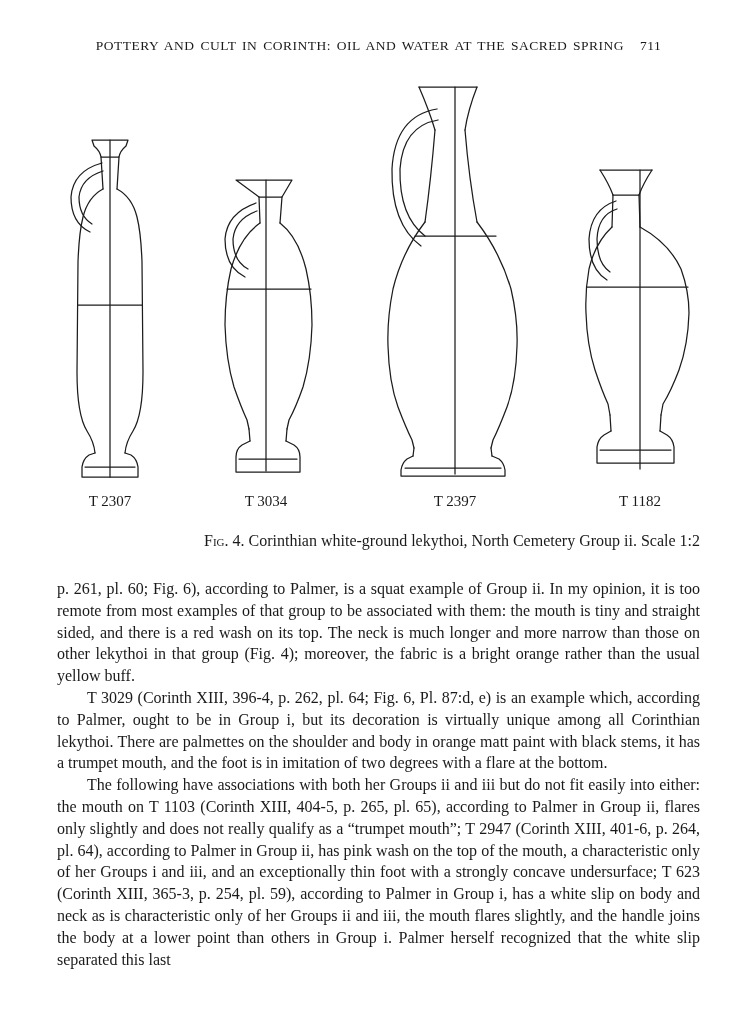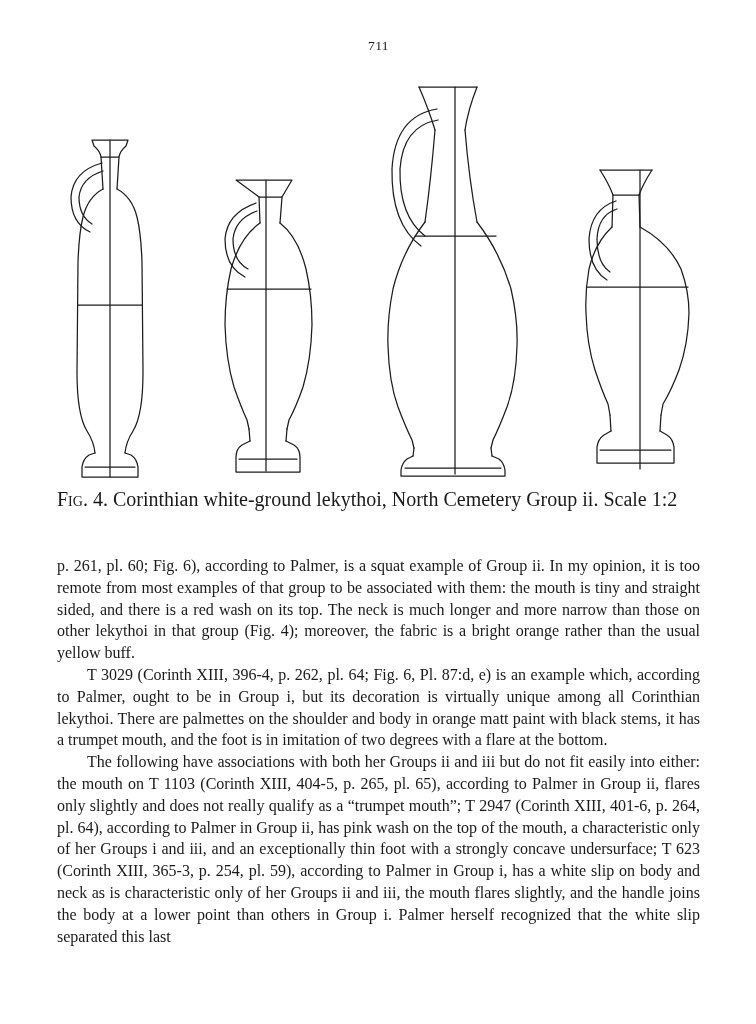--- a/index.html
+++ b/index.html
@@ -15,33 +15,34 @@
   }
   .header{
     display:flex;justify-content:center;align-items:baseline;gap:16px;
     font-size:13.5px;letter-spacing:0.5px;word-spacing:2px;white-space:nowrap;
   }
   .figure{position:relative;height:395px;margin-top:30px;}
   .vase{position:absolute;}
   .vase g{fill:none;stroke:#1c1c1c;stroke-width:1.25;stroke-linejoin:round;stroke-linecap:round;}
   .labels{position:relative;height:20px;margin-top:14px;font-size:15px;}
   .vase-label{position:absolute;top:0;width:90px;text-align:center;}
-  .caption{margin-top:9px;text-align:left;font-size:20px;}
+  .caption{margin-top:19px;text-align:right;font-size:16px;}
   .sc{font-variant:small-caps;}
-  .body-text{margin-top:44px;font-size:16px;line-height:21.8px;text-align:justify;}
+  .body-text{margin-top:28px;font-size:16px;line-height:21.8px;text-align:justify;}
   .body-text p{margin:0;}
   .body-text p.indent{text-indent:30px;}
   .italic{}
 </style>
 </head>
 <body>
 
 <div class="page">
 
   <div class="header">
+    <span>POTTERY AND CULT IN CORINTH: OIL AND WATER AT THE SACRED SPRING</span>
     <span>711</span>
   </div>
 
   <div class="figure">
 
     <svg class="vase" style="left:5px;top:53px" width="100" height="345" viewBox="0 0 100 345">
       <g>
         <line x1="48" y1="3" x2="48" y2="340"></line>
         <path d="M30,3 L66,3 L64,9 Q58,14 57,20 L39,20 Q38,14 32,9 Z"></path>
         <path d="M39,20 L41,52"></path>
@@ -109,20 +110,26 @@
         <path d="M76,248 L75,264"></path>
         <path d="M26,264 L19,268 Q13,272 12,280 L12,296 L89,296 L89,280 Q88,272 82,268 L75,264"></path>
         <line x1="15" y1="283" x2="86" y2="283"></line>
         <path d="M31,34 Q6,42 4,72 Q4,102 22,113"></path>
         <path d="M32,42 Q13,48 12,72 Q12,96 25,105"></path>
         <line x1="2" y1="120" x2="103" y2="120"></line>
       </g>
     </svg>
   </div>
 
+  <div class="labels">
+    <div class="vase-label" style="left:8px">T 2307</div>
+    <div class="vase-label" style="left:164px">T 3034</div>
+    <div class="vase-label" style="left:353px">T 2397</div>
+    <div class="vase-label" style="left:538px">T 1182</div>
+  </div>
 
   <div class="caption">
     <span class="sc">Fig. 4.</span><span> Corinthian white-ground lekythoi, North Cemetery Group ii. Scale 1:2</span>
   </div>
 
   <div class="body-text">
       <p><span>p. 261, pl. 60; Fig. 6), according to Palmer, is a squat example of Group ii. In my opinion, it is too remote from most examples of that group to be associated with them: the mouth is tiny and straight sided, and there is a red wash on its top. The neck is much longer and more narrow than those on other lekythoi in that group (Fig. 4); moreover, the fabric is a bright orange rather than the usual yellow buff.</span></p>
       <p class="indent"><span>T 3029 (</span><span class="italic">Corinth</span><span> XIII, 396-4, p. 262, pl. 64; Fig. 6, Pl. 87:d, e) is an example which, according to Palmer, ought to be in Group i, but its decoration is virtually unique among all Corinthian lekythoi. There are palmettes on the shoulder and body in orange matt paint with black stems, it has a trumpet mouth, and the foot is in imitation of two degrees with a flare at the bottom.</span></p>
       <p class="indent"><span>The following have associations with both her Groups ii and iii but do not fit easily into either: the mouth on T 1103 (</span><span class="italic">Corinth</span><span> XIII, 404-5, p. 265, pl. 65), according to Palmer in Group ii, flares only slightly and does not really qualify as a “trumpet mouth”; T 2947 (</span><span class="italic">Corinth</span><span> XIII, 401-6, p. 264, pl. 64), according to Palmer in Group ii, has pink wash on the top of the mouth, a characteristic only of her Groups i and iii, and an exceptionally thin foot with a strongly concave undersurface; T 623 (</span><span class="italic">Corinth</span><span> XIII, 365-3, p. 254, pl. 59), according to Palmer in Group i, has a white slip on body and neck as is characteristic only of her Groups ii and iii, the mouth flares slightly, and the handle joins the body at a lower point than others in Group i. Palmer herself recognized that the white slip separated this last</span></p>
     </div>

